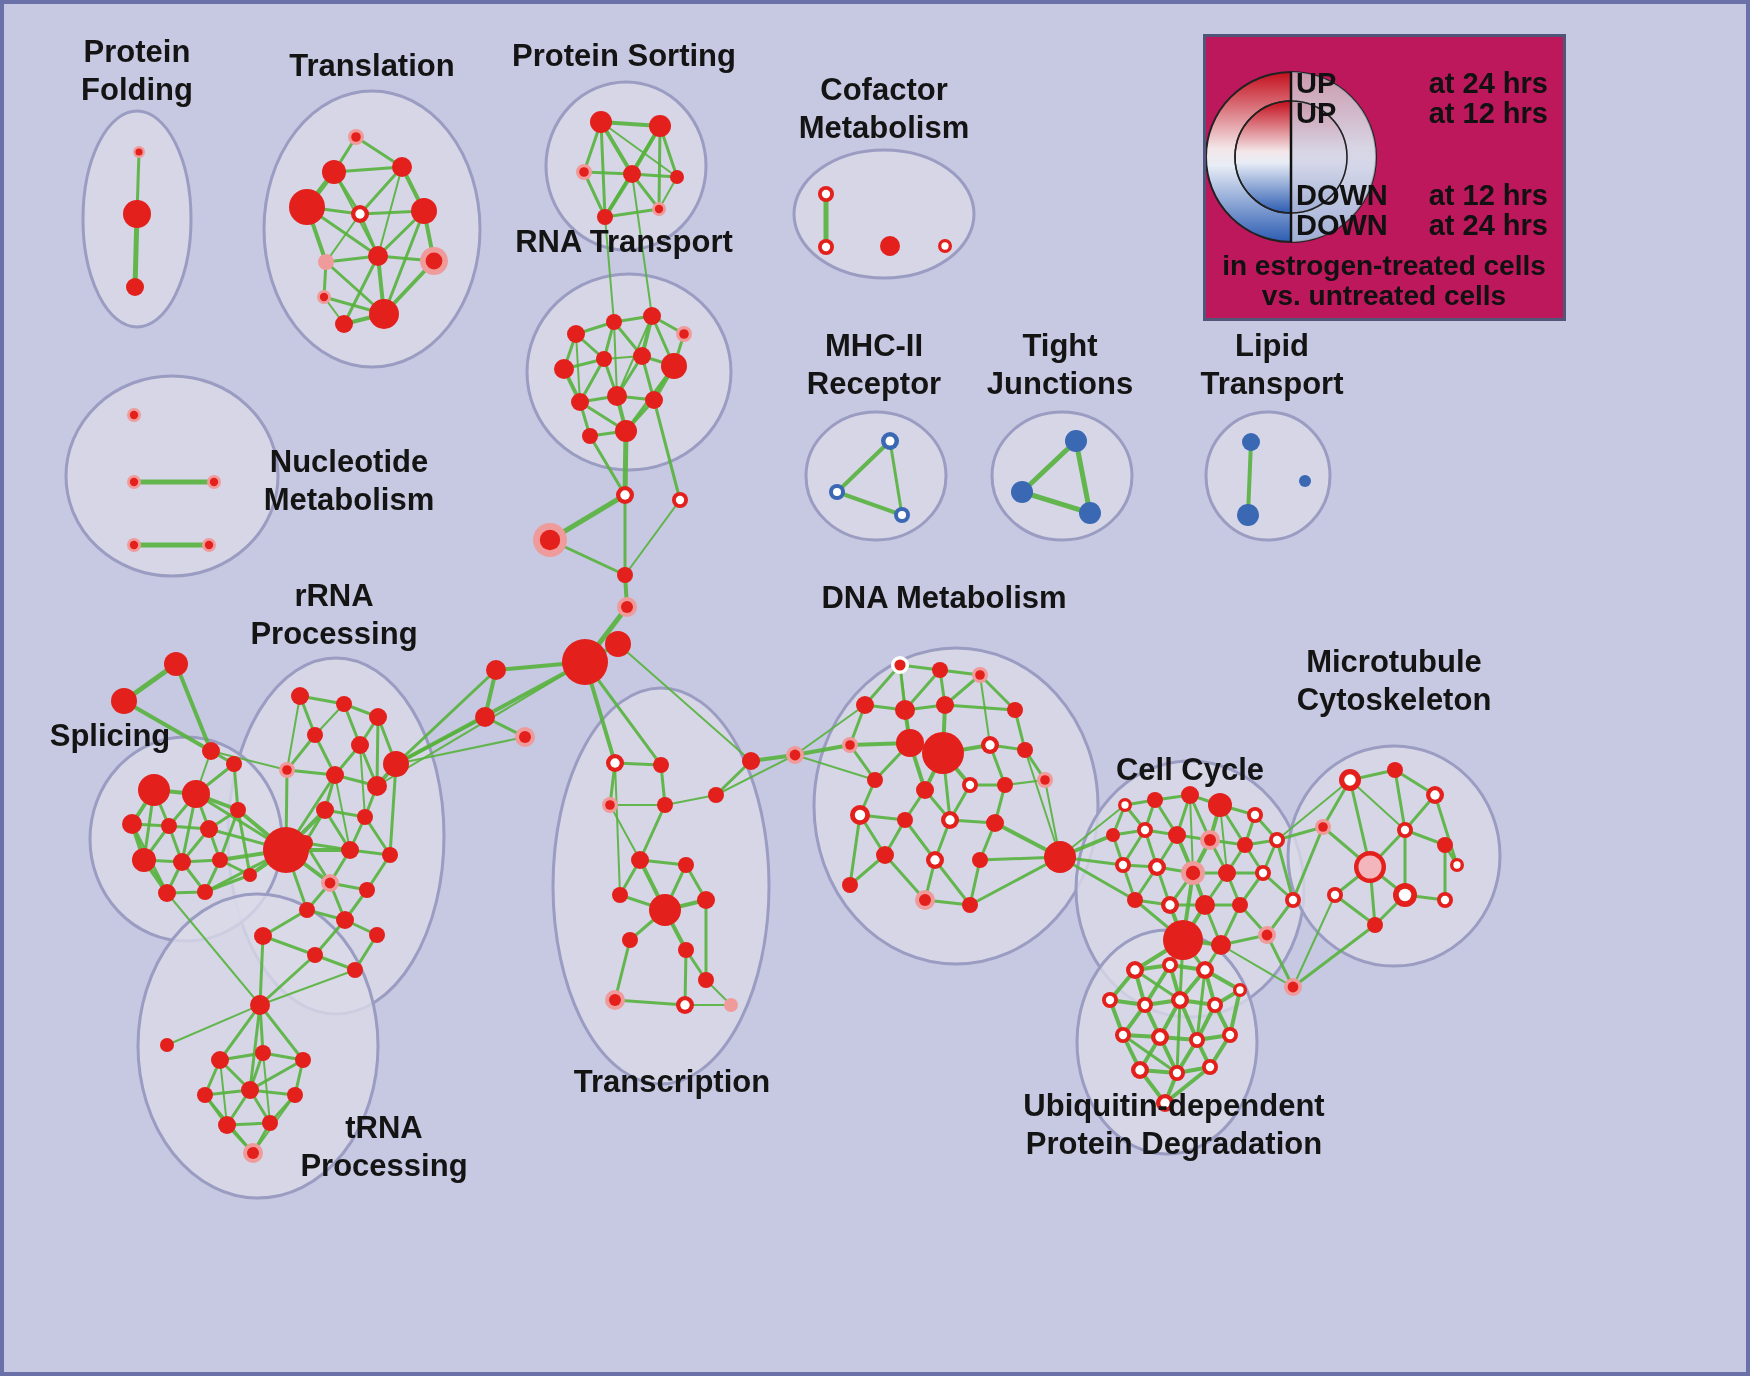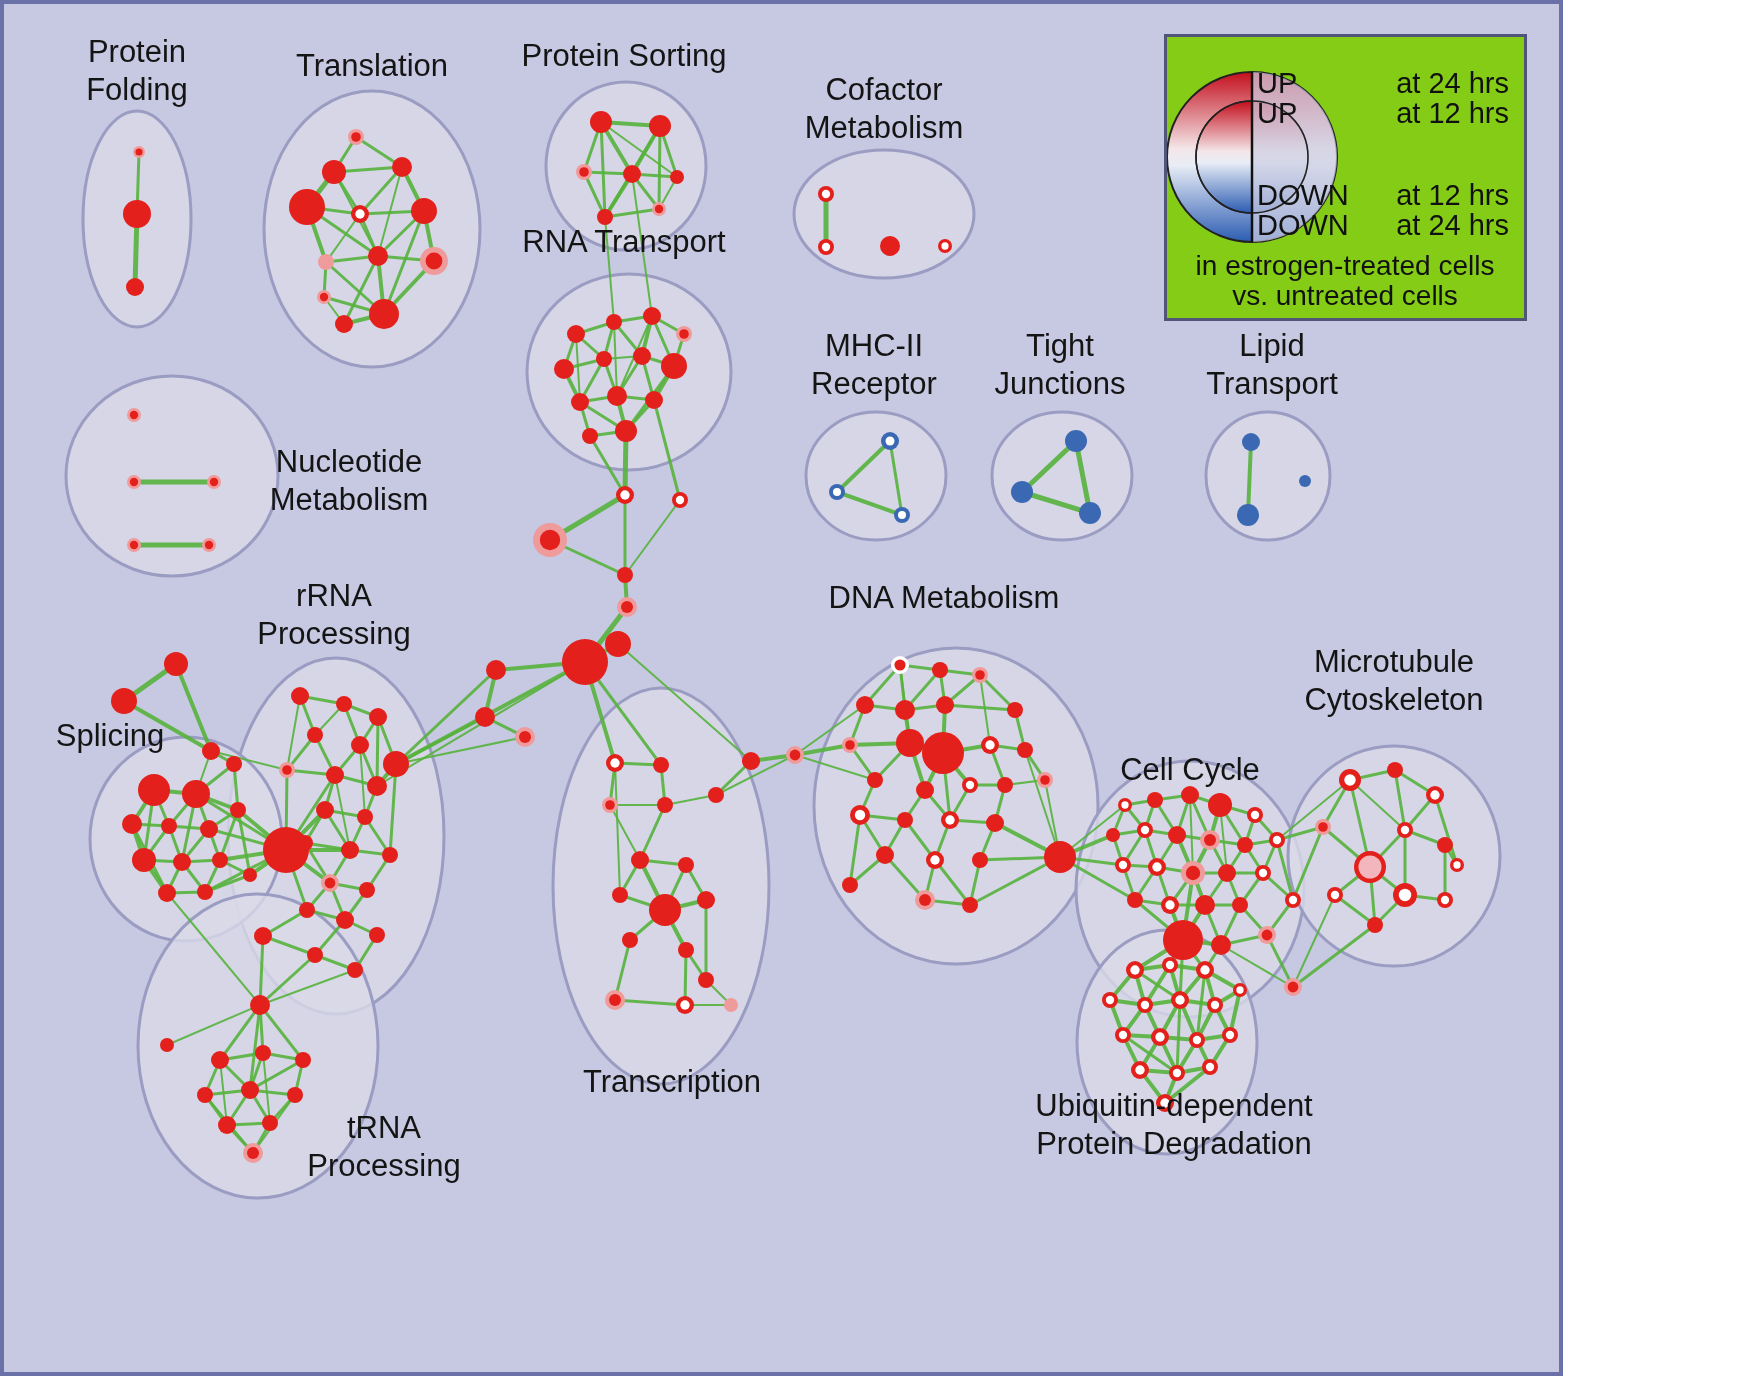--- a/index.html
+++ b/index.html
@@ -1,39 +1,40 @@
 <!DOCTYPE html>
 <html><head>
 <meta charset="utf-8">
 <style>
   html, body { margin: 0; padding: 0; background: #ffffff; }
   #canvas {
     position: relative;
-    width: 1563px;
+    width: 1750px;
     height: 1376px;
     background: #c7c8e1;
     border: 4px solid #6a70a8;
     box-sizing: border-box;
     overflow: hidden;
     font-family: "Liberation Sans", sans-serif;
+    font-weight: bold;
   }
   #net { position: absolute; left: 0; top: 0; }
   .lbl {
     font-family: "Liberation Sans", sans-serif;
     font-size: 31px;
     fill: #141414;
     text-anchor: middle;
   }
   .legend {
     position: absolute;
-    left: 1160px;
+    left: 1199px;
     top: 30px;
     width: 363px;
     height: 287px;
-    background: #84cc16;
+    background: #be185d;
     border: 3px solid #515578;
     box-sizing: border-box;
   }
   .lg { font-family: "Liberation Sans", sans-serif; font-size: 29px; fill: #111; }
   .t  { text-anchor: end; }
   .cap { font-family: "Liberation Sans", sans-serif; font-size: 28px; fill: #111; text-anchor: middle; }
 </style>
 </head>
 <body>
 

